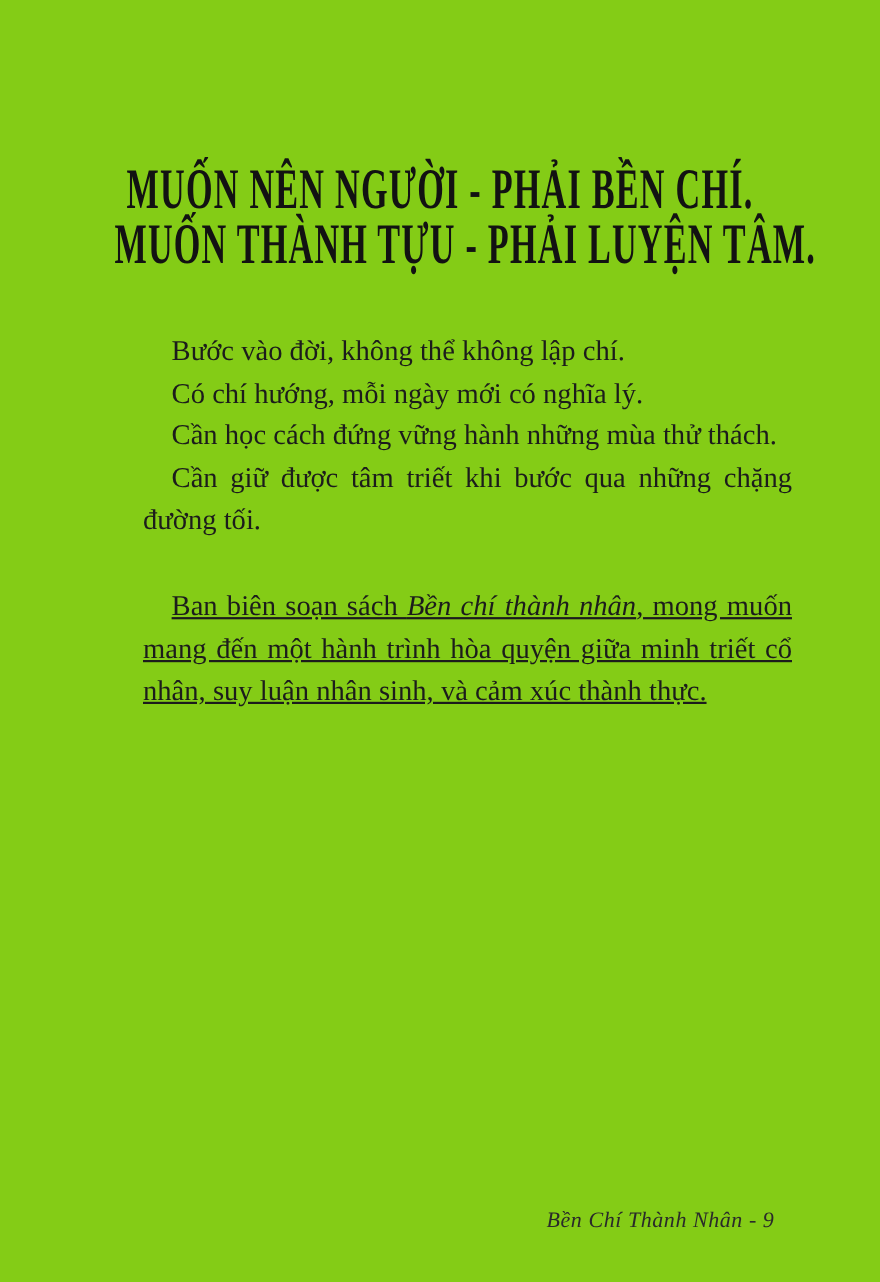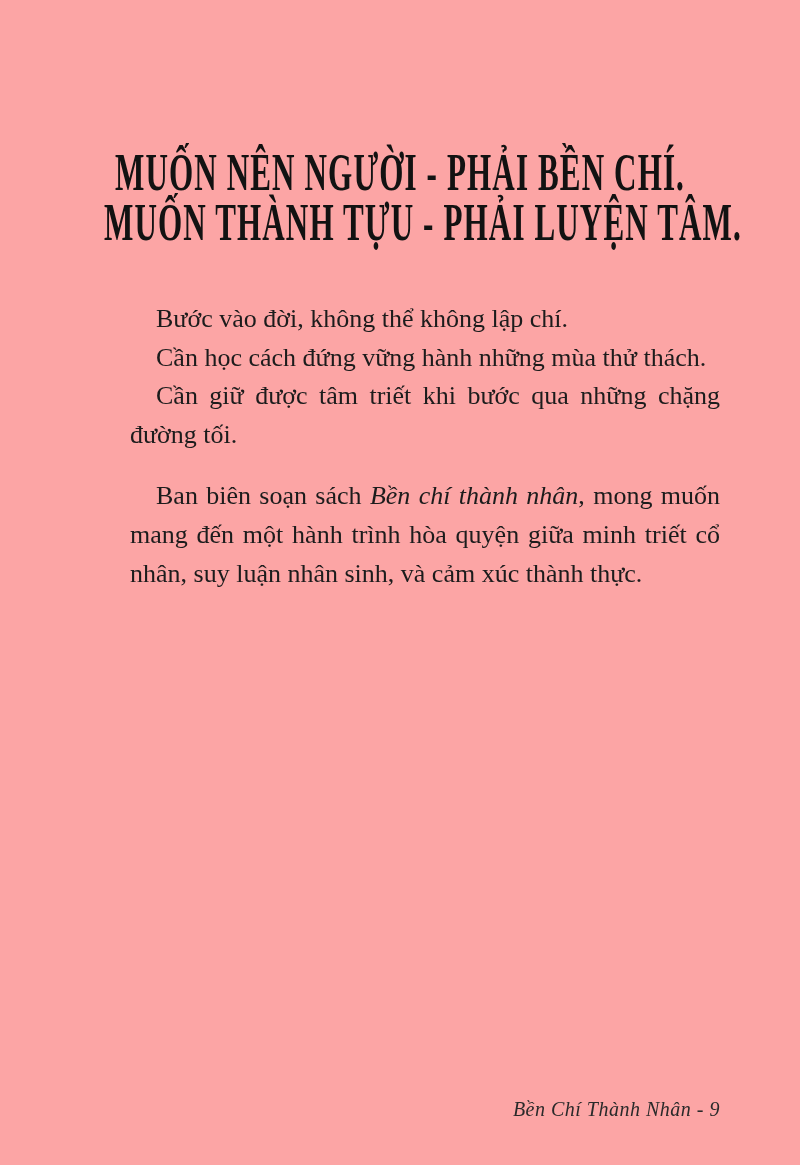--- a/index.html
+++ b/index.html
@@ -4,21 +4,21 @@
 <style>
   html, body {
     margin: 0;
     padding: 0;
     background: #ffffff;
   }
   .page {
     position: relative;
     width: 800px;
     height: 1165px;
-    background: #fca5a5;
+    background: #84cc16;
     color: #1c1c1c;
     font-family: "Liberation Serif", serif;
     overflow: hidden;
   }
   
   .chapter-title {
     padding-top: 148px;
     text-align: center;
   }
   .title-line {
@@ -37,28 +37,29 @@
     font-size: 26px;
     line-height: 38.6px;
     text-align: justify;
     color: #1c1c1c;
   }
   .body-text p {
     margin: 0;
     text-indent: 26px;
   }
   .text-section.spaced {
-    margin-top: 23px;
+    margin-top: 39px;
+    text-decoration: underline;
   }
   .book-title-em {
     font-style: italic;
   }
   .page-footer {
     position: absolute;
-    right: 80px;
+    right: 96px;
     bottom: 44px;
     font-size: 20px;
     font-style: italic;
     color: #2a2a2a;
     letter-spacing: 0.5px;
   }
 </style>
 </head>
 <body>
 
@@ -66,20 +67,21 @@
 
   <header class="chapter-title">
     <div class="title-line">MUỐN NÊN NGƯỜI - PHẢI BỀN CHÍ.</div>
     <div class="title-line">MUỐN THÀNH TỰU - PHẢI LUYỆN TÂM.</div>
   </header>
 
   <main class="body-text">
 
     <section class="text-section">
       <p>Bước vào đời, không thể không lập chí.</p>
+      <p>Có chí hướng, mỗi ngày mới có nghĩa lý.</p>
       <p>Cần học cách đứng vững hành những mùa thử thách.</p>
       <p>Cần giữ được tâm triết khi bước qua những chặng đường tối.</p>
     </section>
 
     <section class="text-section spaced">
       <p><span>Ban biên soạn sách </span><em class="book-title-em">Bền chí thành nhân</em><span>, mong muốn mang đến một hành trình hòa quyện giữa minh triết cổ nhân, suy luận nhân sinh, và cảm xúc thành thực.</span></p>
     </section>
 
 
   </main>

